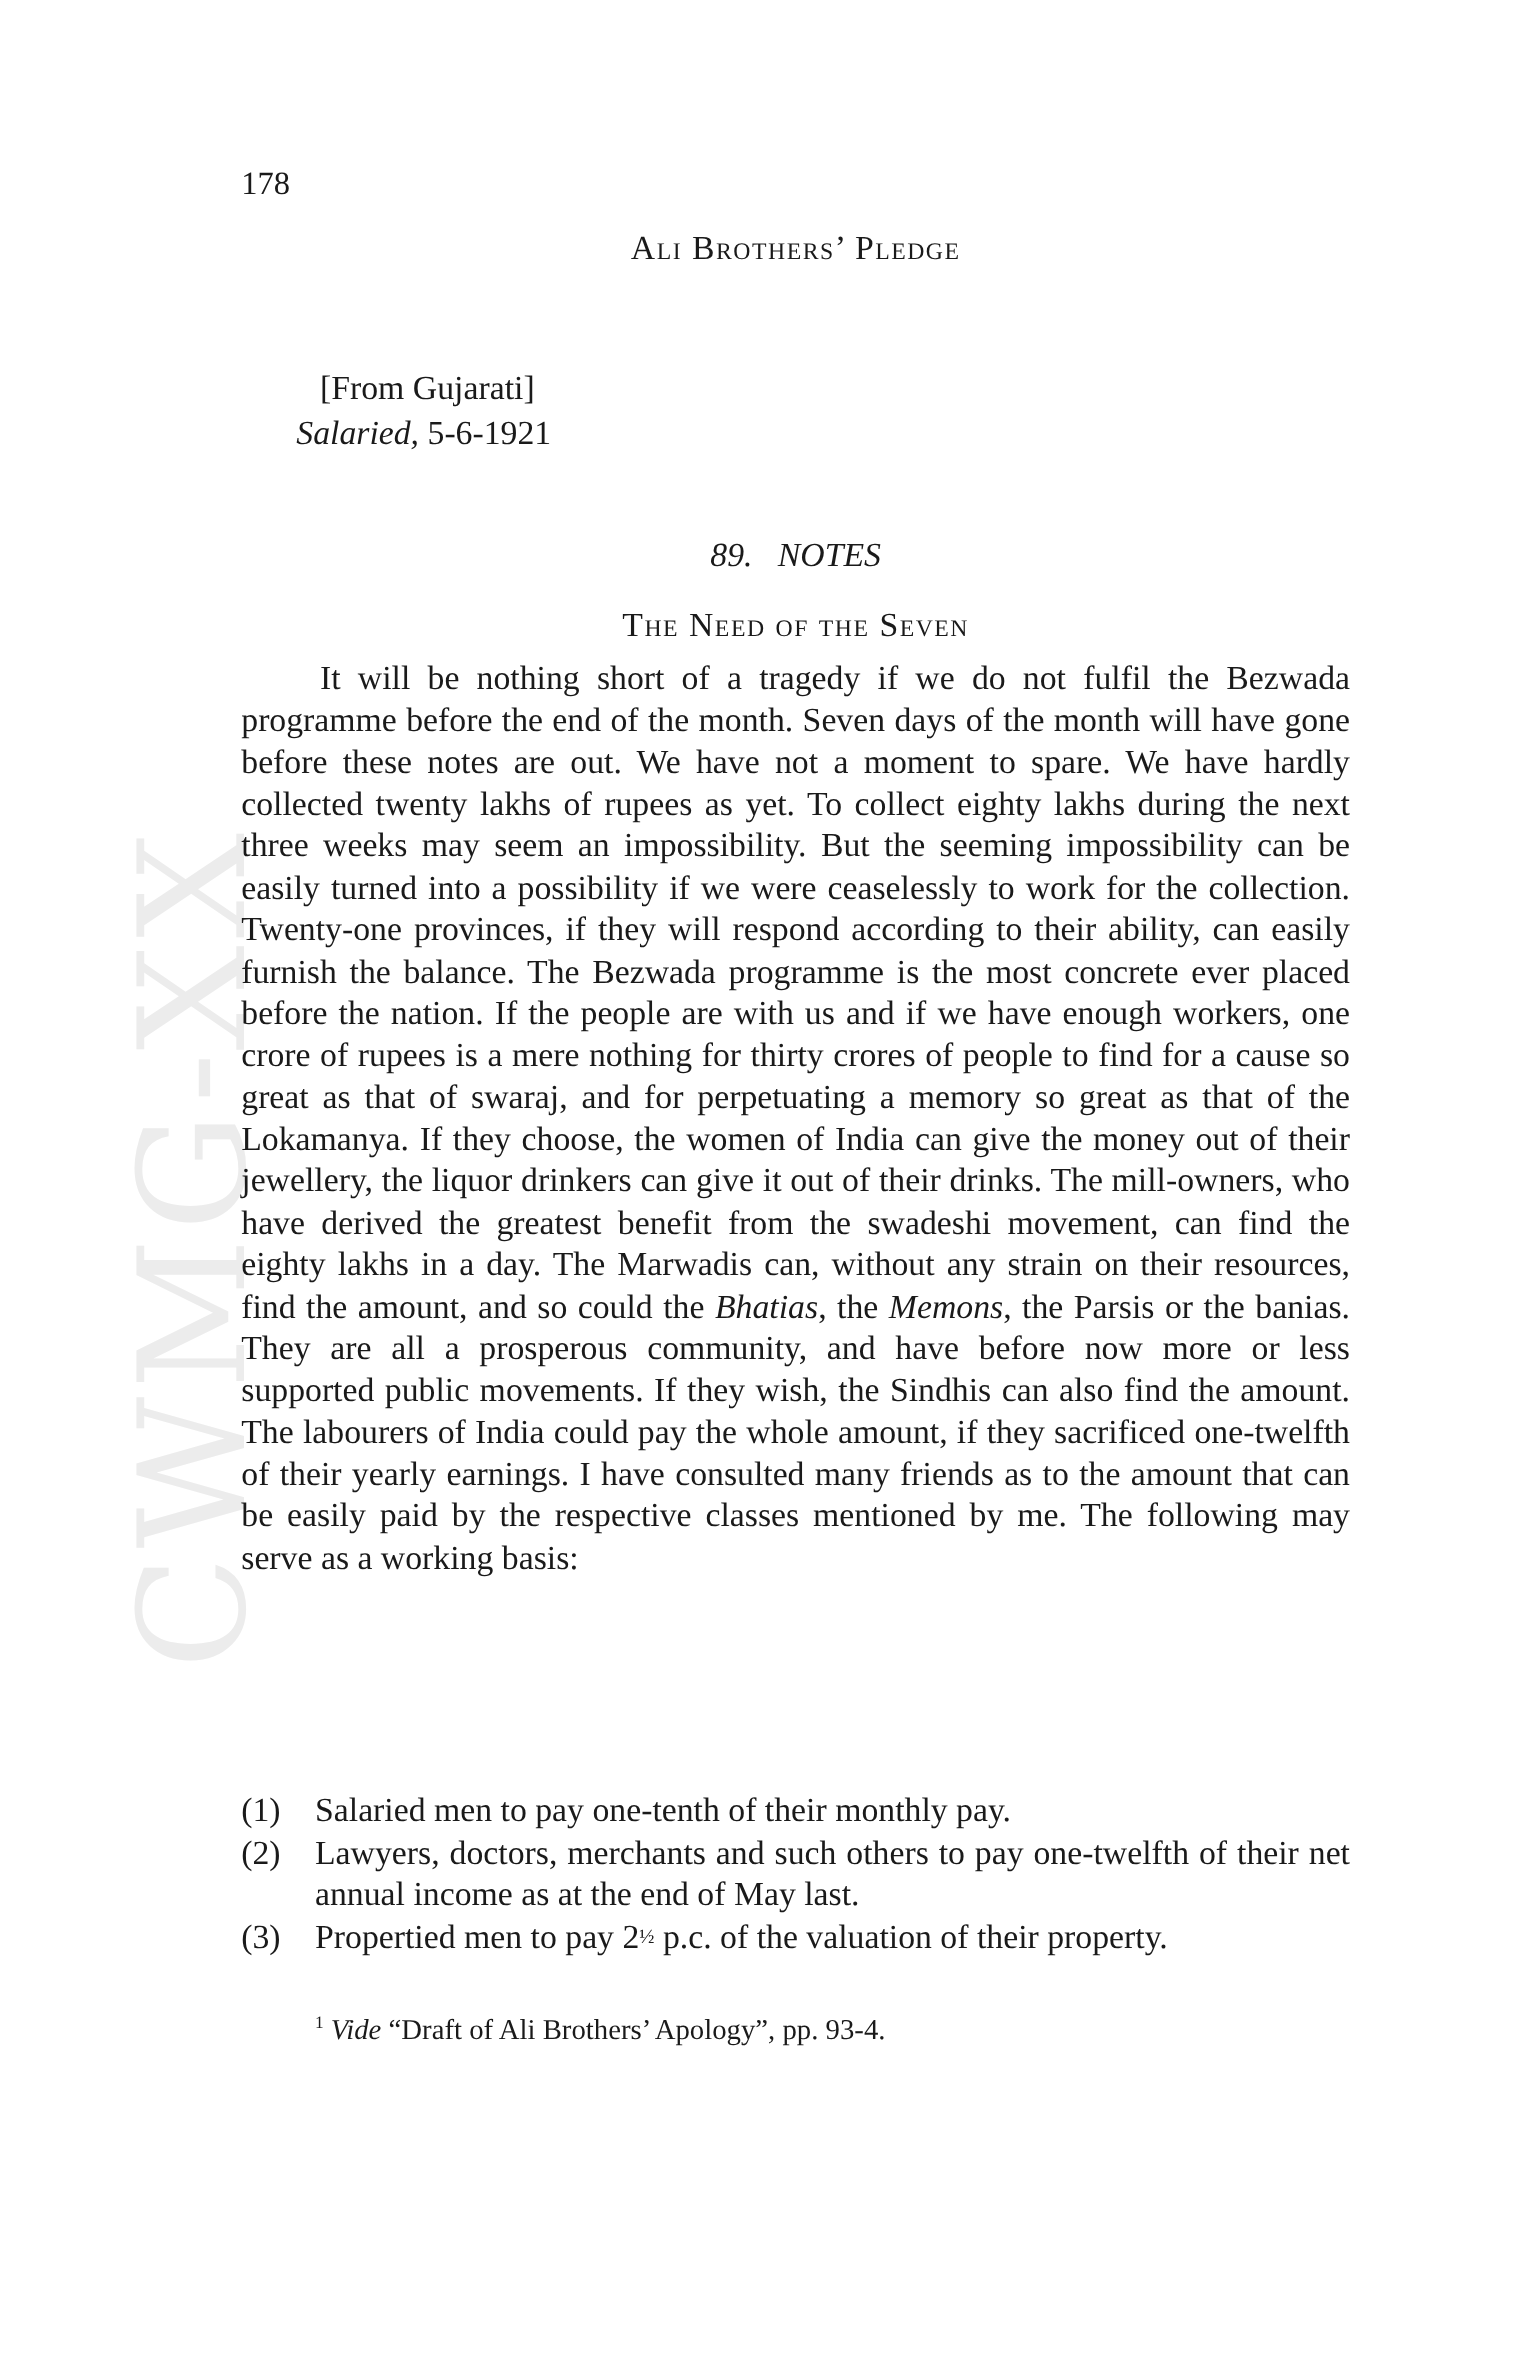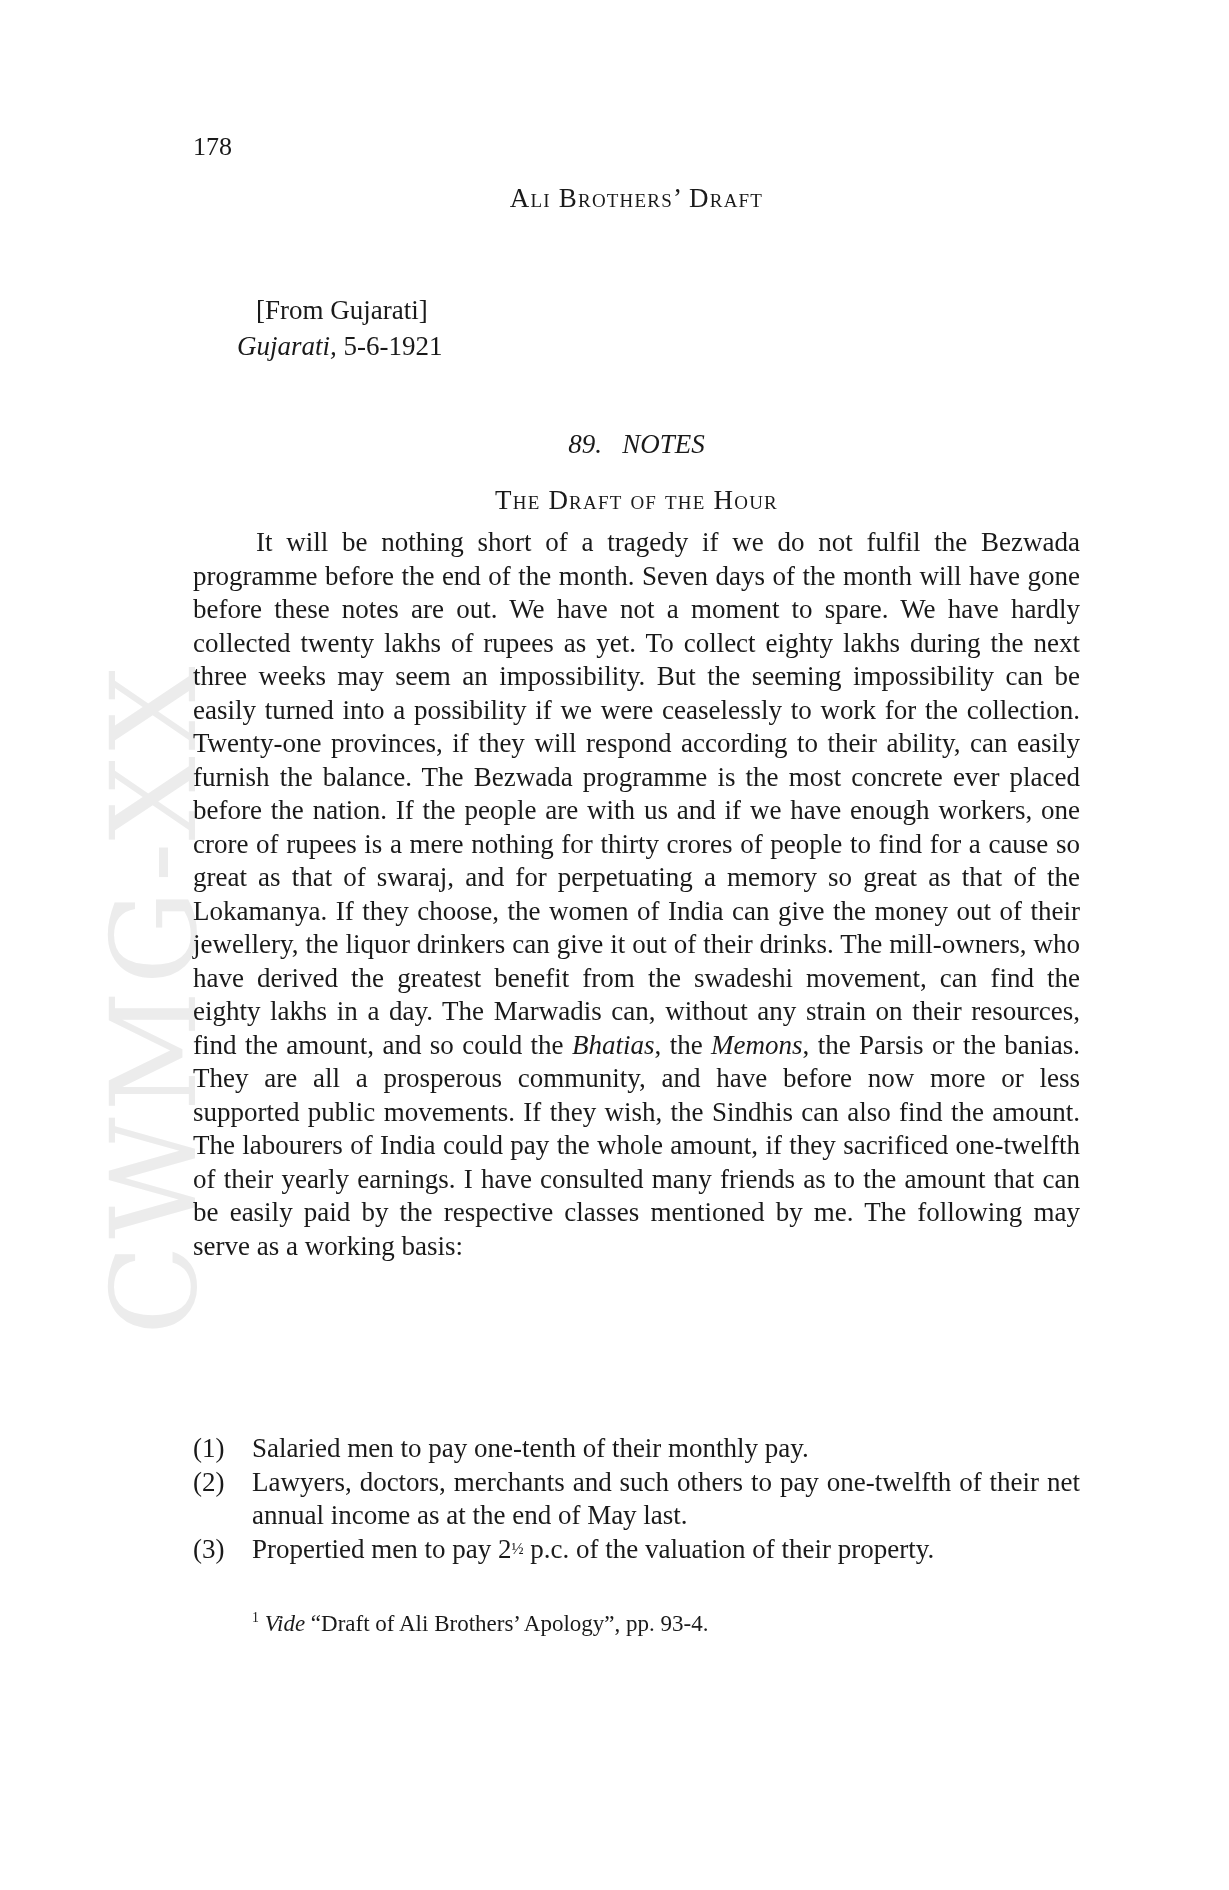--- a/index.html
+++ b/index.html
@@ -36,36 +36,36 @@
 <body>
 
 <div class="page">
 
   <div class="watermark">CWMG-XX</div>
 
   <div class="running-head">
     <span class="page-number">178</span>
   </div>
 
-  <div class="block center smallcaps" style="top:182px;">Ali Brothers’ Draft</div>
+  <div class="block center smallcaps" style="top:182px;">Ali Brothers’ Pledge</div>
 
 
   <div class="block lead-ref" style="top:294px;">[From Gujarati]</div>
 
   <div class="block date-line" style="top:330px;">
-    <span class="italic">Gujarati,</span>
+    <span class="italic">Salaried,</span>
     <span>5-6-1921</span>
   </div>
 
   <div class="block center italic" style="top:428px;">
     <span>89.</span>&nbsp;&nbsp;
     <span>NOTES</span>
   </div>
 
-  <div class="block center smallcaps" style="top:484px;">The Draft of the Hour</div>
+  <div class="block center smallcaps" style="top:484px;">The Need of the Seven</div>
 
   <div class="block justify indent" style="top:526px;">
     <span>It will be nothing short of a tragedy if we do not fulfil the Bezwada programme before the end of the month. Seven days of the month will have gone before these notes are out. We have not a moment to spare. We have hardly collected twenty lakhs of rupees as yet. To collect eighty lakhs during the next three weeks may seem an impossibility. But the seeming impossibility can be easily turned into a possibility if we were ceaselessly to work for the collection. Twenty-one provinces, if they will respond according to their ability, can easily furnish the balance. The Bezwada programme is the most concrete ever placed before the nation. If the people are with us and if we have enough workers, one crore of rupees is a mere nothing for thirty crores of people to find for a cause so great as that of swaraj, and for perpetuating a memory so great as that of the Lokamanya. If they choose, the women of India can give the money out of their jewellery, the liquor drinkers can give it out of their drinks. The mill-owners, who have derived the greatest benefit from the swadeshi movement, can find the eighty lakhs in a day. The Marwadis can, without any strain on their resources, find the amount, and so could the</span>
     <span class="italic">Bhatias</span><span>, the</span>
     <span class="italic">Memons</span><span>, the Parsis or the banias. They are all a prosperous community, and have before now more or less supported public movements. If they wish, the Sindhis can also find the amount. The labourers of India could pay the whole amount, if they sacrificed one-twelfth of their yearly earnings. I have consulted many friends as to the amount that can be easily paid by the respective classes mentioned by me. The following may serve as a working basis:</span>
   </div>
 
   <div class="list" style="top:1432px;">
     <div class="list-item">
       <span class="list-num">(1)</span>

